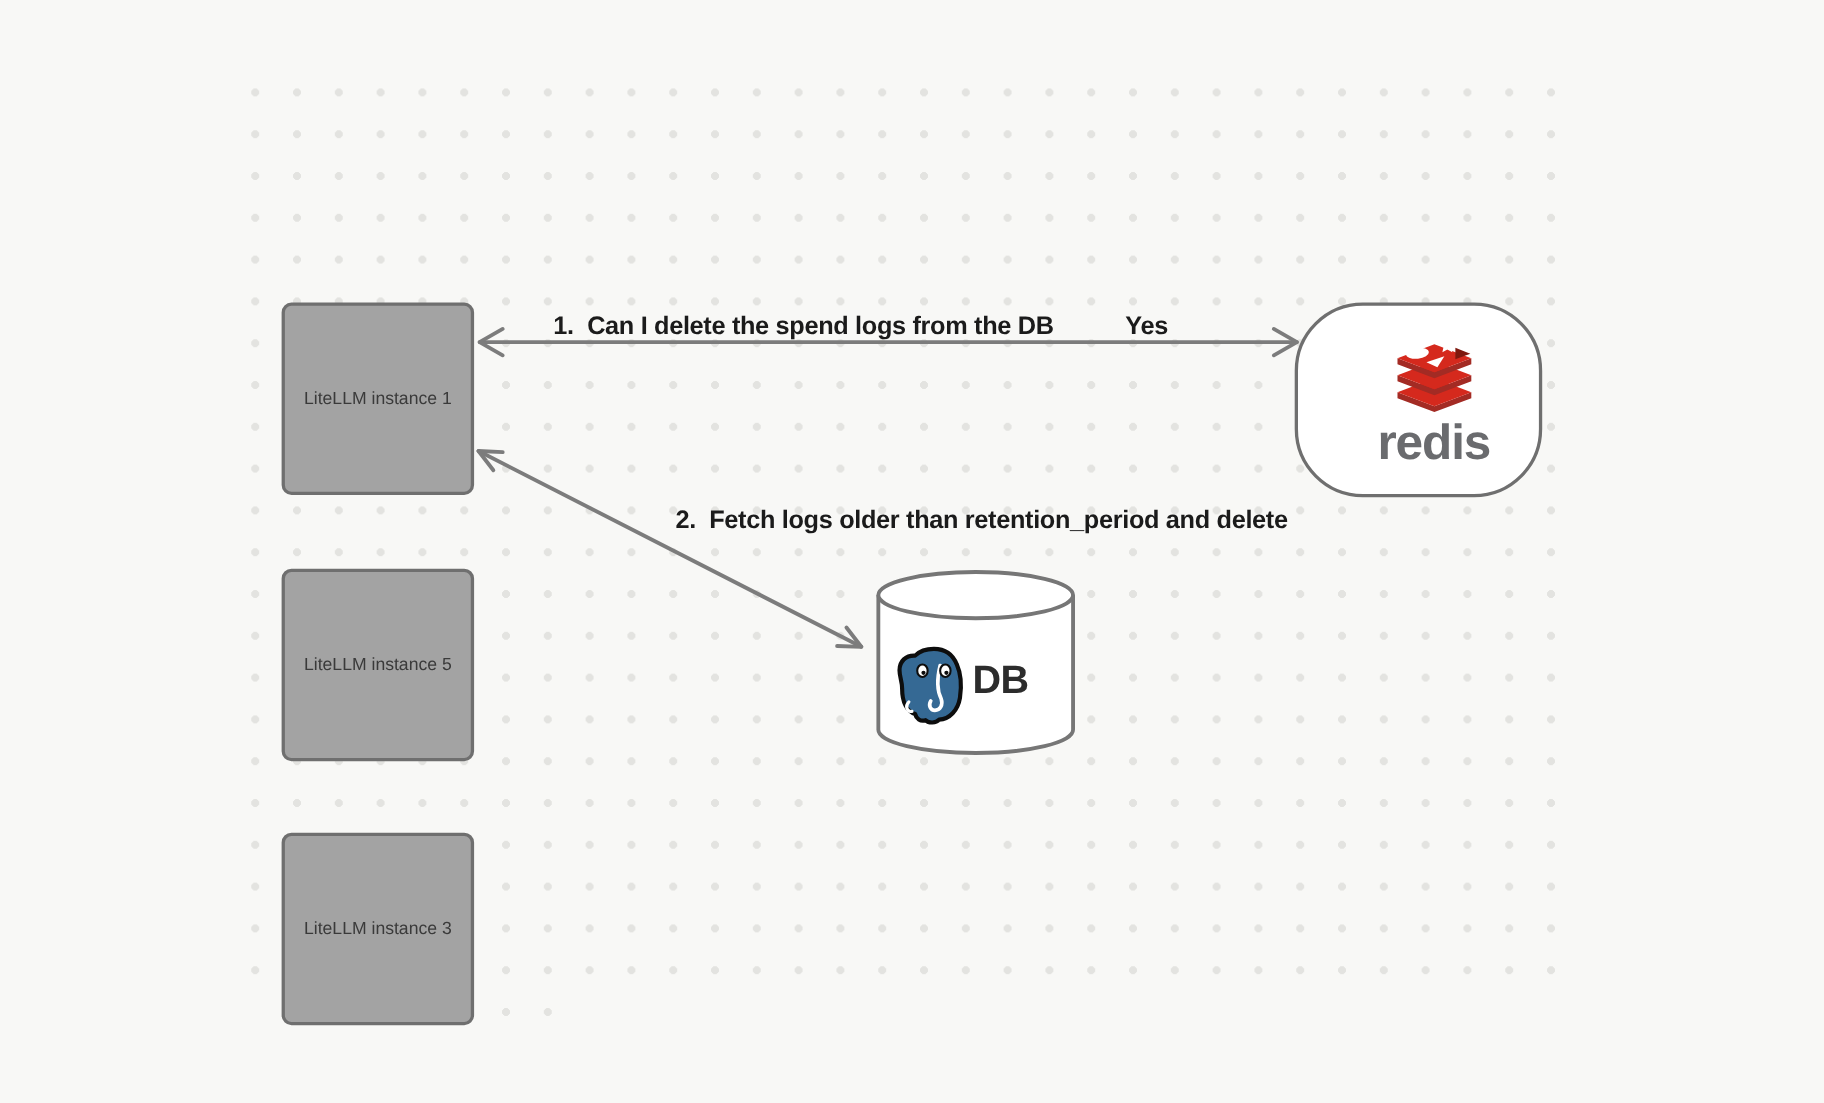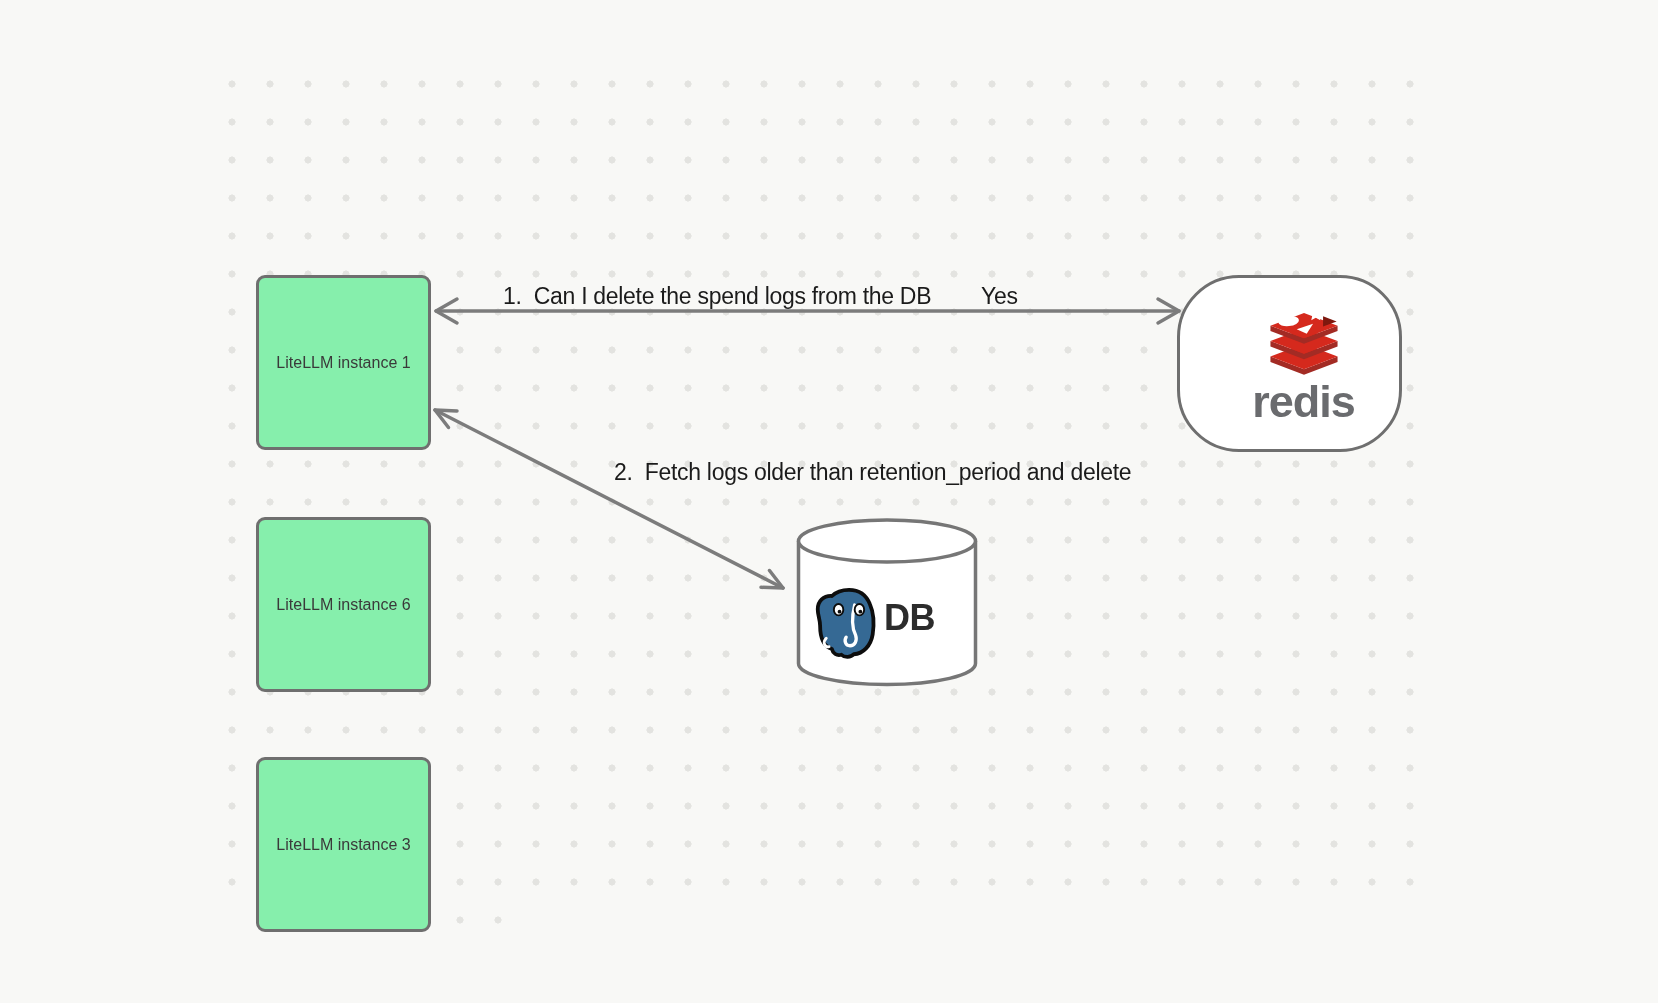--- a/index.html
+++ b/index.html
@@ -15,43 +15,43 @@
 
   .dots{position:absolute;background-image:radial-gradient(circle,var(--dot-color) 3.4px,transparent 3.7px);
         background-size:38px 38px;background-position:0 0;}
   .dots.main{left:213px;top:65px;width:1216px;height:836px;}
   .dots.patch{left:441px;top:901px;width:76px;height:38px;}
 
   svg.arrows{position:absolute;left:0;top:0;width:1658px;height:1003px;}
   .arrow line,.arrow polyline{stroke:var(--arrow);stroke-width:3.5;fill:none;stroke-linecap:round;stroke-linejoin:round;}
 
   .llm-box{position:absolute;width:175px;height:175px;box-sizing:border-box;
-    background:#86efac;border:3px solid var(--node-border);border-radius:9px;
+    background:#a3a3a3;border:3px solid var(--node-border);border-radius:9px;
     display:flex;align-items:center;justify-content:center;}
   .llm-box span{font-size:16px;color:var(--instance-text);}
   .box1{left:256px;top:275px;}
   .box2{left:256px;top:517px;}
   .box3{left:256px;top:757px;}
 
   .redis-node{position:absolute;left:1177px;top:275px;width:225px;height:177px;box-sizing:border-box;
     background:#ffffff;border:3px solid var(--node-border);border-radius:62px;
     display:flex;flex-direction:column;align-items:center;justify-content:center;padding-left:28px;}
   .redis-word{font-size:45px;font-weight:700;letter-spacing:-1px;color:var(--redis-wordmark);
     line-height:46px;margin-top:-2px;}
 
   .db-node{position:absolute;left:794px;top:516px;width:186px;height:174px;}
   .db-node svg.cyl{position:absolute;left:0;top:0;}
   .db-node svg.eleph{position:absolute;left:19px;top:69px;}
   .db-label{position:absolute;left:90px;top:82px;font-size:36px;font-weight:700;
     color:var(--db-text);line-height:40px;letter-spacing:-0.5px;}
 
-  .edge-label{position:absolute;font-size:23px;font-weight:400;color:var(--label-text);
+  .edge-label{position:absolute;font-size:23px;font-weight:700;color:var(--label-text);
     letter-spacing:-0.3px;white-space:pre;line-height:26px;}
   .edge-label.l1{left:503px;top:283px;}
-  .edge-label.yes{left:981px;top:283px;}
+  .edge-label.yes{left:1023px;top:283px;}
   .edge-label.l2{left:614px;top:459px;}
 </style>
 </head>
 <body>
 
 <div class="canvas">
 
   <div class="dots main"></div>
   <div class="dots patch"></div>
 
@@ -65,21 +65,21 @@
       <line x1="435" y1="410" x2="783" y2="588"></line>
       <polyline points="448.5,427.5 435,410 457,411"></polyline>
       <polyline points="769.5,570.5 783,588 761,587.3"></polyline>
     </g>
   </svg>
 
   <div class="llm-box box1">
     <span>LiteLLM instance 1</span>
   </div>
   <div class="llm-box box2">
-    <span>LiteLLM instance 6</span>
+    <span>LiteLLM instance 5</span>
   </div>
   <div class="llm-box box3">
     <span>LiteLLM instance 3</span>
   </div>
 
   <div class="redis-node">
     <svg width="78" height="78" viewBox="2 -8 86 80">
 
       <path d="M8,48 L8,54 L45,68 L82,54 L82,48 L45,62 Z" fill="var(--redis-dark-red)"></path>
       <path d="M45,34 L82,48 L45,62 L8,48 Z" fill="var(--redis-red)"></path>

